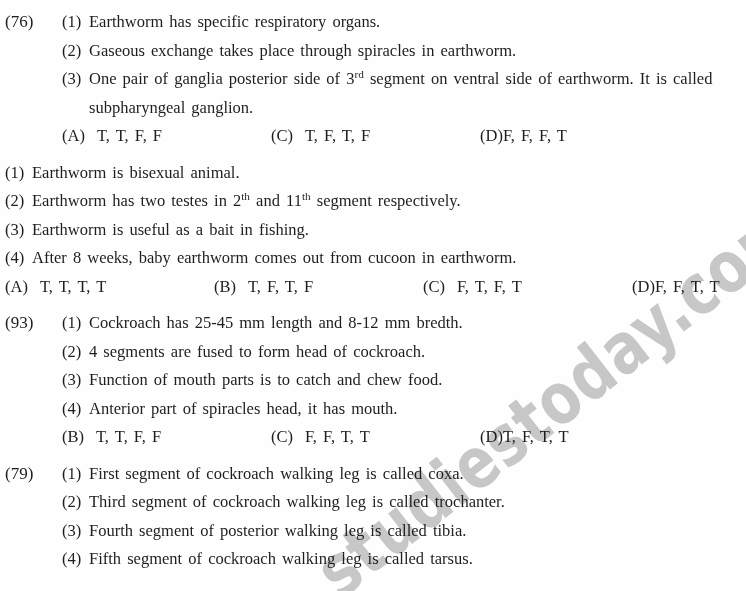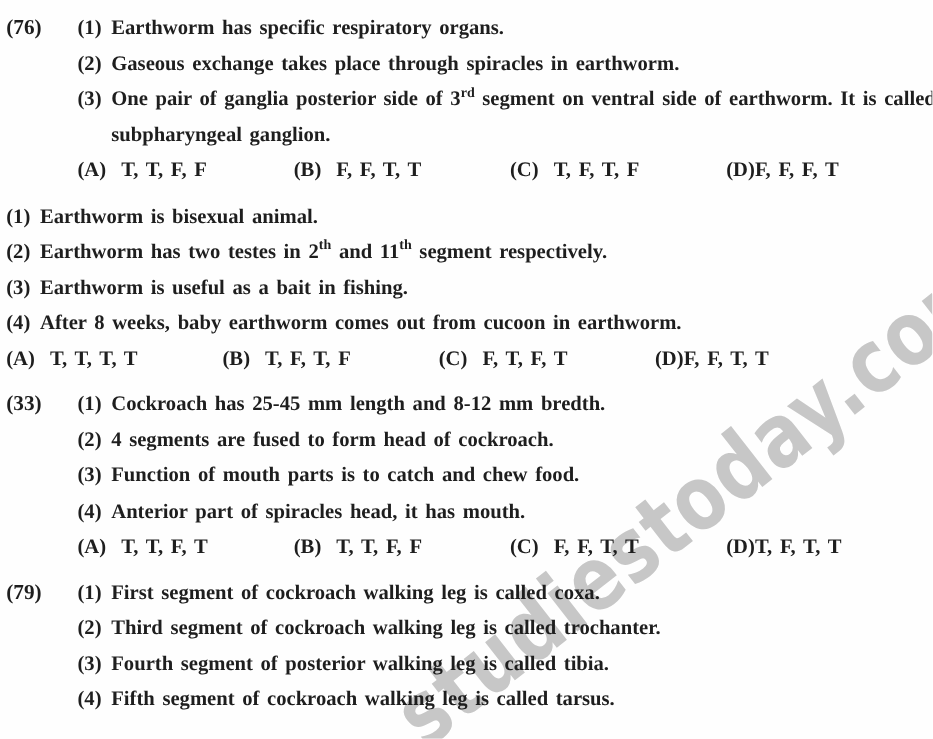--- a/index.html
+++ b/index.html
@@ -35,40 +35,40 @@
     margin-bottom:8px;
     font-size:16.5px;
     word-spacing:0.12em;
   }
   .qnum{
     flex:none;
     width:57px;
     line-height:28.5px;
     font-size:17px;
     white-space:nowrap;
-    font-weight:bold;
   }
-  .qbody{flex:1;min-width:0;font-weight:bold;}
+  .qbody{flex:1;min-width:0;}
   .stmt{padding-left:27px;}
   .line{
     line-height:28.5px;
     white-space:nowrap;
   }
   .line.first{margin-left:-27px;}
   .marker{display:inline-block;min-width:21px;margin-right:6px;}
   sup{
     font-size:0.68em;
     line-height:0;
     vertical-align:super;
     word-spacing:normal;
   }
   .options{
     display:flex;
     line-height:28.5px;
     white-space:nowrap;
+    gap:36px;
   }
   .option{flex:none;width:173px;}
   .option:last-child{width:auto;}
   .opt-label{margin-right:12px;}
   .option.tight .opt-label{margin-right:0;}
 </style>
 </head>
 <body>
 
 <div class="page">
@@ -82,21 +82,20 @@
           </div>
           <div class="stmt">
             <div class="line first"><span class="marker">(2)</span><span>Gaseous exchange takes place through spiracles in earthworm.</span></div>
           </div>
           <div class="stmt">
             <div class="line first"><span class="marker">(3)</span><span>One pair of ganglia posterior side of 3</span><sup>rd</sup><span> segment on ventral side of earthworm. It is called</span></div>
             <div class="line"><span>subpharyngeal ganglion.</span></div>
           </div>
           <div class="options">
             <span class="option"><span class="opt-label">(A)</span><span class="opt-value">T, T, F, F</span></span>
-            <span class="option"><span class="opt-label">(B)</span><span class="opt-value">F, F, T, T</span></span>
             <span class="option"><span class="opt-label">(C)</span><span class="opt-value">T, F, T, F</span></span>
             <span class="option tight"><span class="opt-label">(D)</span><span class="opt-value">F, F, F, T</span></span>
           </div>
         </div>
       </div>
       <div class="question">
         <div class="qbody">
           <div class="stmt">
             <div class="line first"><span class="marker">(1)</span><span>Earthworm is bisexual animal.</span></div>
           </div>
@@ -111,36 +110,35 @@
           </div>
           <div class="options">
             <span class="option"><span class="opt-label">(A)</span><span class="opt-value">T, T, T, T</span></span>
             <span class="option"><span class="opt-label">(B)</span><span class="opt-value">T, F, T, F</span></span>
             <span class="option"><span class="opt-label">(C)</span><span class="opt-value">F, T, F, T</span></span>
             <span class="option tight"><span class="opt-label">(D)</span><span class="opt-value">F, F, T, T</span></span>
           </div>
         </div>
       </div>
       <div class="question">
-        <div class="qnum">(33)</div>
+        <div class="qnum">(93)</div>
         <div class="qbody">
           <div class="stmt">
             <div class="line first"><span class="marker">(1)</span><span>Cockroach has 25-45 mm length and 8-12 mm bredth.</span></div>
           </div>
           <div class="stmt">
             <div class="line first"><span class="marker">(2)</span><span>4 segments are fused to form head of cockroach.</span></div>
           </div>
           <div class="stmt">
             <div class="line first"><span class="marker">(3)</span><span>Function of mouth parts is to catch and chew food.</span></div>
           </div>
           <div class="stmt">
             <div class="line first"><span class="marker">(4)</span><span>Anterior part of spiracles head, it has mouth.</span></div>
           </div>
           <div class="options">
-            <span class="option"><span class="opt-label">(A)</span><span class="opt-value">T, T, F, T</span></span>
             <span class="option"><span class="opt-label">(B)</span><span class="opt-value">T, T, F, F</span></span>
             <span class="option"><span class="opt-label">(C)</span><span class="opt-value">F, F, T, T</span></span>
             <span class="option tight"><span class="opt-label">(D)</span><span class="opt-value">T, F, T, T</span></span>
           </div>
         </div>
       </div>
       <div class="question">
         <div class="qnum">(79)</div>
         <div class="qbody">
           <div class="stmt">

